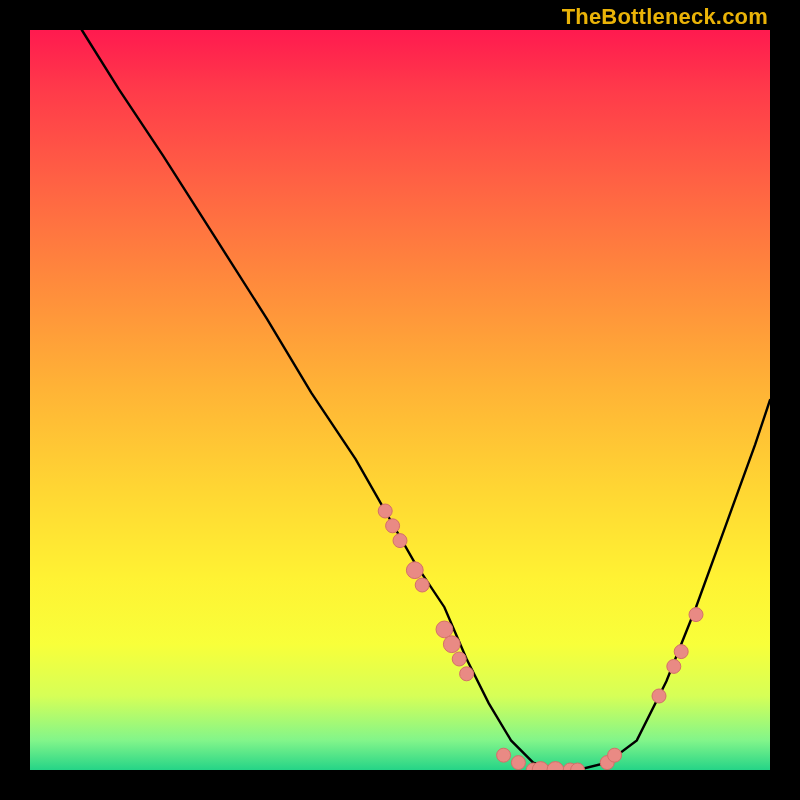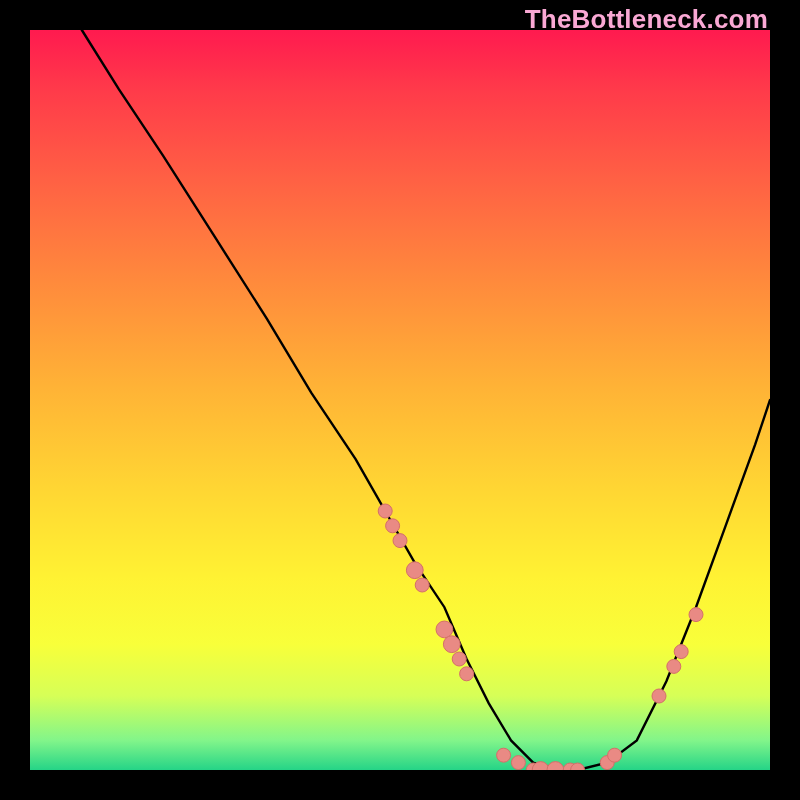--- a/index.html
+++ b/index.html
@@ -17,22 +17,22 @@
   }
   .frame.top    { left: 0; top: 0; width: 800px; height: 30px; }
   .frame.bottom { left: 0; top: 770px; width: 800px; height: 30px; }
   .frame.left   { left: 0; top: 0; width: 30px; height: 800px; }
   .frame.right  { left: 770px; top: 0; width: 30px; height: 800px; }
 
   .watermark {
     position: absolute;
     top: 4px;
     right: 32px;
-    color: #f9a8d4;
-    font-size: 26px;
+    color: #eab308;
+    font-size: 22px;
     font-weight: 600;
     letter-spacing: 0.2px;
     z-index: 5;
     text-align: right;
   }
 
   .plot-area {
     position: absolute;
     left: 30px;
     top: 30px;

